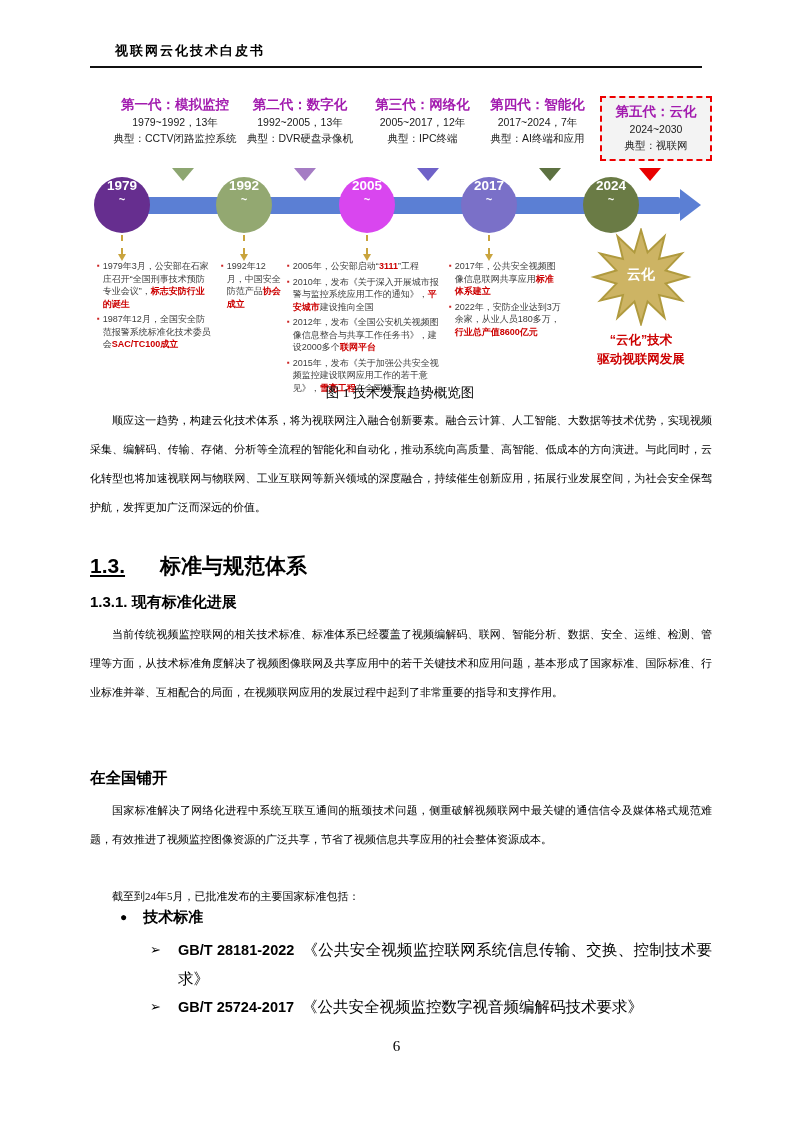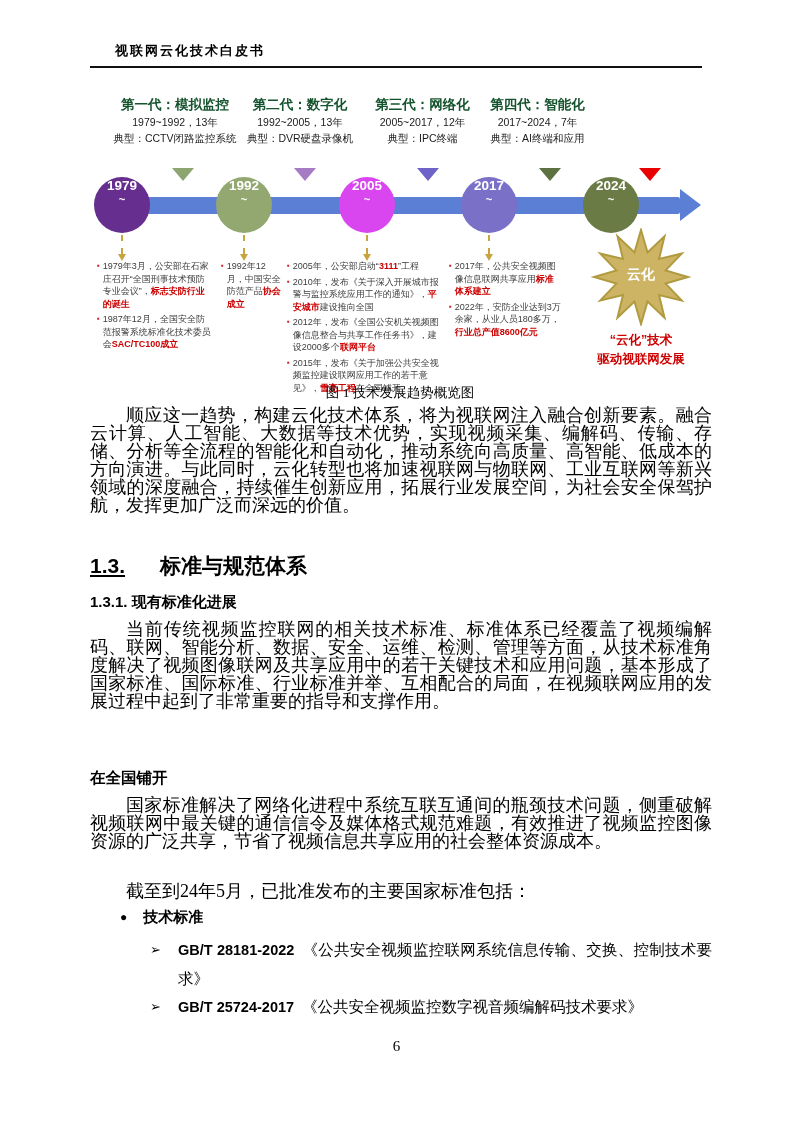--- a/index.html
+++ b/index.html
@@ -6,21 +6,21 @@
   html,body { background:#ffffff; }
   body { width:793px; height:1122px; position:relative; font-family:"Liberation Serif","DejaVu Serif",serif; color:#000; overflow:hidden; }
 
   .doc-header { position:absolute; left:115px; top:42px; font-size:13px; font-weight:bold; letter-spacing:2px; font-family:"Liberation Serif",serif; }
   .header-rule { position:absolute; left:90px; top:66px; width:612px; height:0; border-top:2px solid #111; }
 
   
   .figure { position:absolute; left:0; top:90px; width:793px; height:318px; font-family:"Liberation Sans","DejaVu Sans",sans-serif; }
 
   .gen-header { position:absolute; top:6px; text-align:center; }
-  .gen-title { font-size:13.5px; font-weight:bold; color:#14532d; line-height:18px; }
+  .gen-title { font-size:13.5px; font-weight:bold; color:#a21caf; line-height:18px; }
   .gen-sub { font-size:10.5px; color:#1a1a1a; line-height:16px; }
   .gen-box { background:#f3f3f3; border:2px dashed #ee0000; padding:5px 2px 6px 2px; }
 
   .tl-tri { position:absolute; top:78px; width:0; height:0; border-left:11px solid transparent; border-right:11px solid transparent; border-top:13px solid #888; }
 
   .tl-bar { position:absolute; left:96px; top:107px; width:584px; height:17px; background:#5b7fd4; border-radius:2px; }
   .tl-arrowhead { position:absolute; left:680px; top:99px; width:0; height:0; border-top:16.5px solid transparent; border-bottom:16.5px solid transparent; border-left:21px solid #5b7fd4; }
 
   .tl-circle { position:absolute; top:87px; width:56px; height:56px; border-radius:50%; color:#fff; text-align:center; }
   .tl-circle .yr { display:block; font-size:13.5px; font-weight:bold; margin-top:1px; line-height:16px; }
@@ -36,21 +36,21 @@
   .evt-text .red { color:#cc0000; font-weight:bold; }
 
   .cloud-burst { position:absolute; left:590px; top:138px; width:102px; height:98px; }
   .cloud-burst svg { width:100%; height:100%; }
   .cloud-burst .burst-label { position:absolute; left:0; top:38px; width:100%; text-align:center; color:#fff; font-size:14px; font-weight:bold; }
   .cloud-caption { position:absolute; left:575px; top:241px; width:132px; text-align:center; color:#cc0000; font-weight:bold; font-size:12.5px; line-height:19px; }
 
   .figure-caption { position:absolute; left:90px; top:294px; width:620px; text-align:center; font-size:13.5px; font-family:"Liberation Serif",serif; color:#000; }
 
   
-  .para { position:absolute; left:90px; width:622px; font-size:18px; line-height:18px; text-align:justify; text-indent:2em; color:#000; }
+  .para { position:absolute; left:90px; width:622px; font-size:11px; line-height:29px; text-align:justify; text-indent:2em; color:#000; }
   .p1 { top:406px; }
   .p2 { top:620px; }
   .p3 { top:796px; }
   .p4 { top:882px; }
 
   .h2 { position:absolute; left:90px; top:552px; font-family:"Liberation Sans","DejaVu Sans",sans-serif; font-size:21px; font-weight:bold; color:#000; }
   .h2 .num { display:inline-block; width:70px;text-decoration:underline; }
   .h3 { position:absolute; left:90px; top:593px; font-family:"Liberation Sans","DejaVu Sans",sans-serif; font-size:15px; font-weight:bold; color:#000; }
 
   .national-heading { position:absolute; left:90px; top:768px; font-size:15.5px; font-weight:bold; }
@@ -87,20 +87,25 @@
   <div class="gen-header" style="left:365px;width:115px;">
     <div class="gen-title">第三代：网络化</div>
     <div class="gen-sub">2005~2017，12年</div>
     <div class="gen-sub">典型：IPC终端</div>
   </div>
   <div class="gen-header" style="left:480px;width:115px;">
     <div class="gen-title">第四代：智能化</div>
     <div class="gen-sub">2017~2024，7年</div>
     <div class="gen-sub">典型：AI终端和应用</div>
   </div>
+  <div class="gen-header gen-box" style="left:600px;width:112px;">
+    <div class="gen-title">第五代：云化</div>
+    <div class="gen-sub">2024~2030</div>
+    <div class="gen-sub">典型：视联网</div>
+  </div>
 
   <div class="tl-tri" style="left: 172px; border-top-color: rgb(141, 166, 113);"></div>
   <div class="tl-tri" style="left: 294px; border-top-color: rgb(165, 124, 196);"></div>
   <div class="tl-tri" style="left: 417px; border-top-color: rgb(111, 98, 200);"></div>
   <div class="tl-tri" style="left: 539px; border-top-color: rgb(93, 113, 65);"></div>
   <div class="tl-tri" style="left: 639px; border-top-color: rgb(232, 0, 0);"></div>
 
   <div class="tl-bar" style="background: rgb(91, 127, 212);"></div>
   <div class="tl-arrowhead" style="border-left-color: rgb(91, 127, 212);"></div>
 

